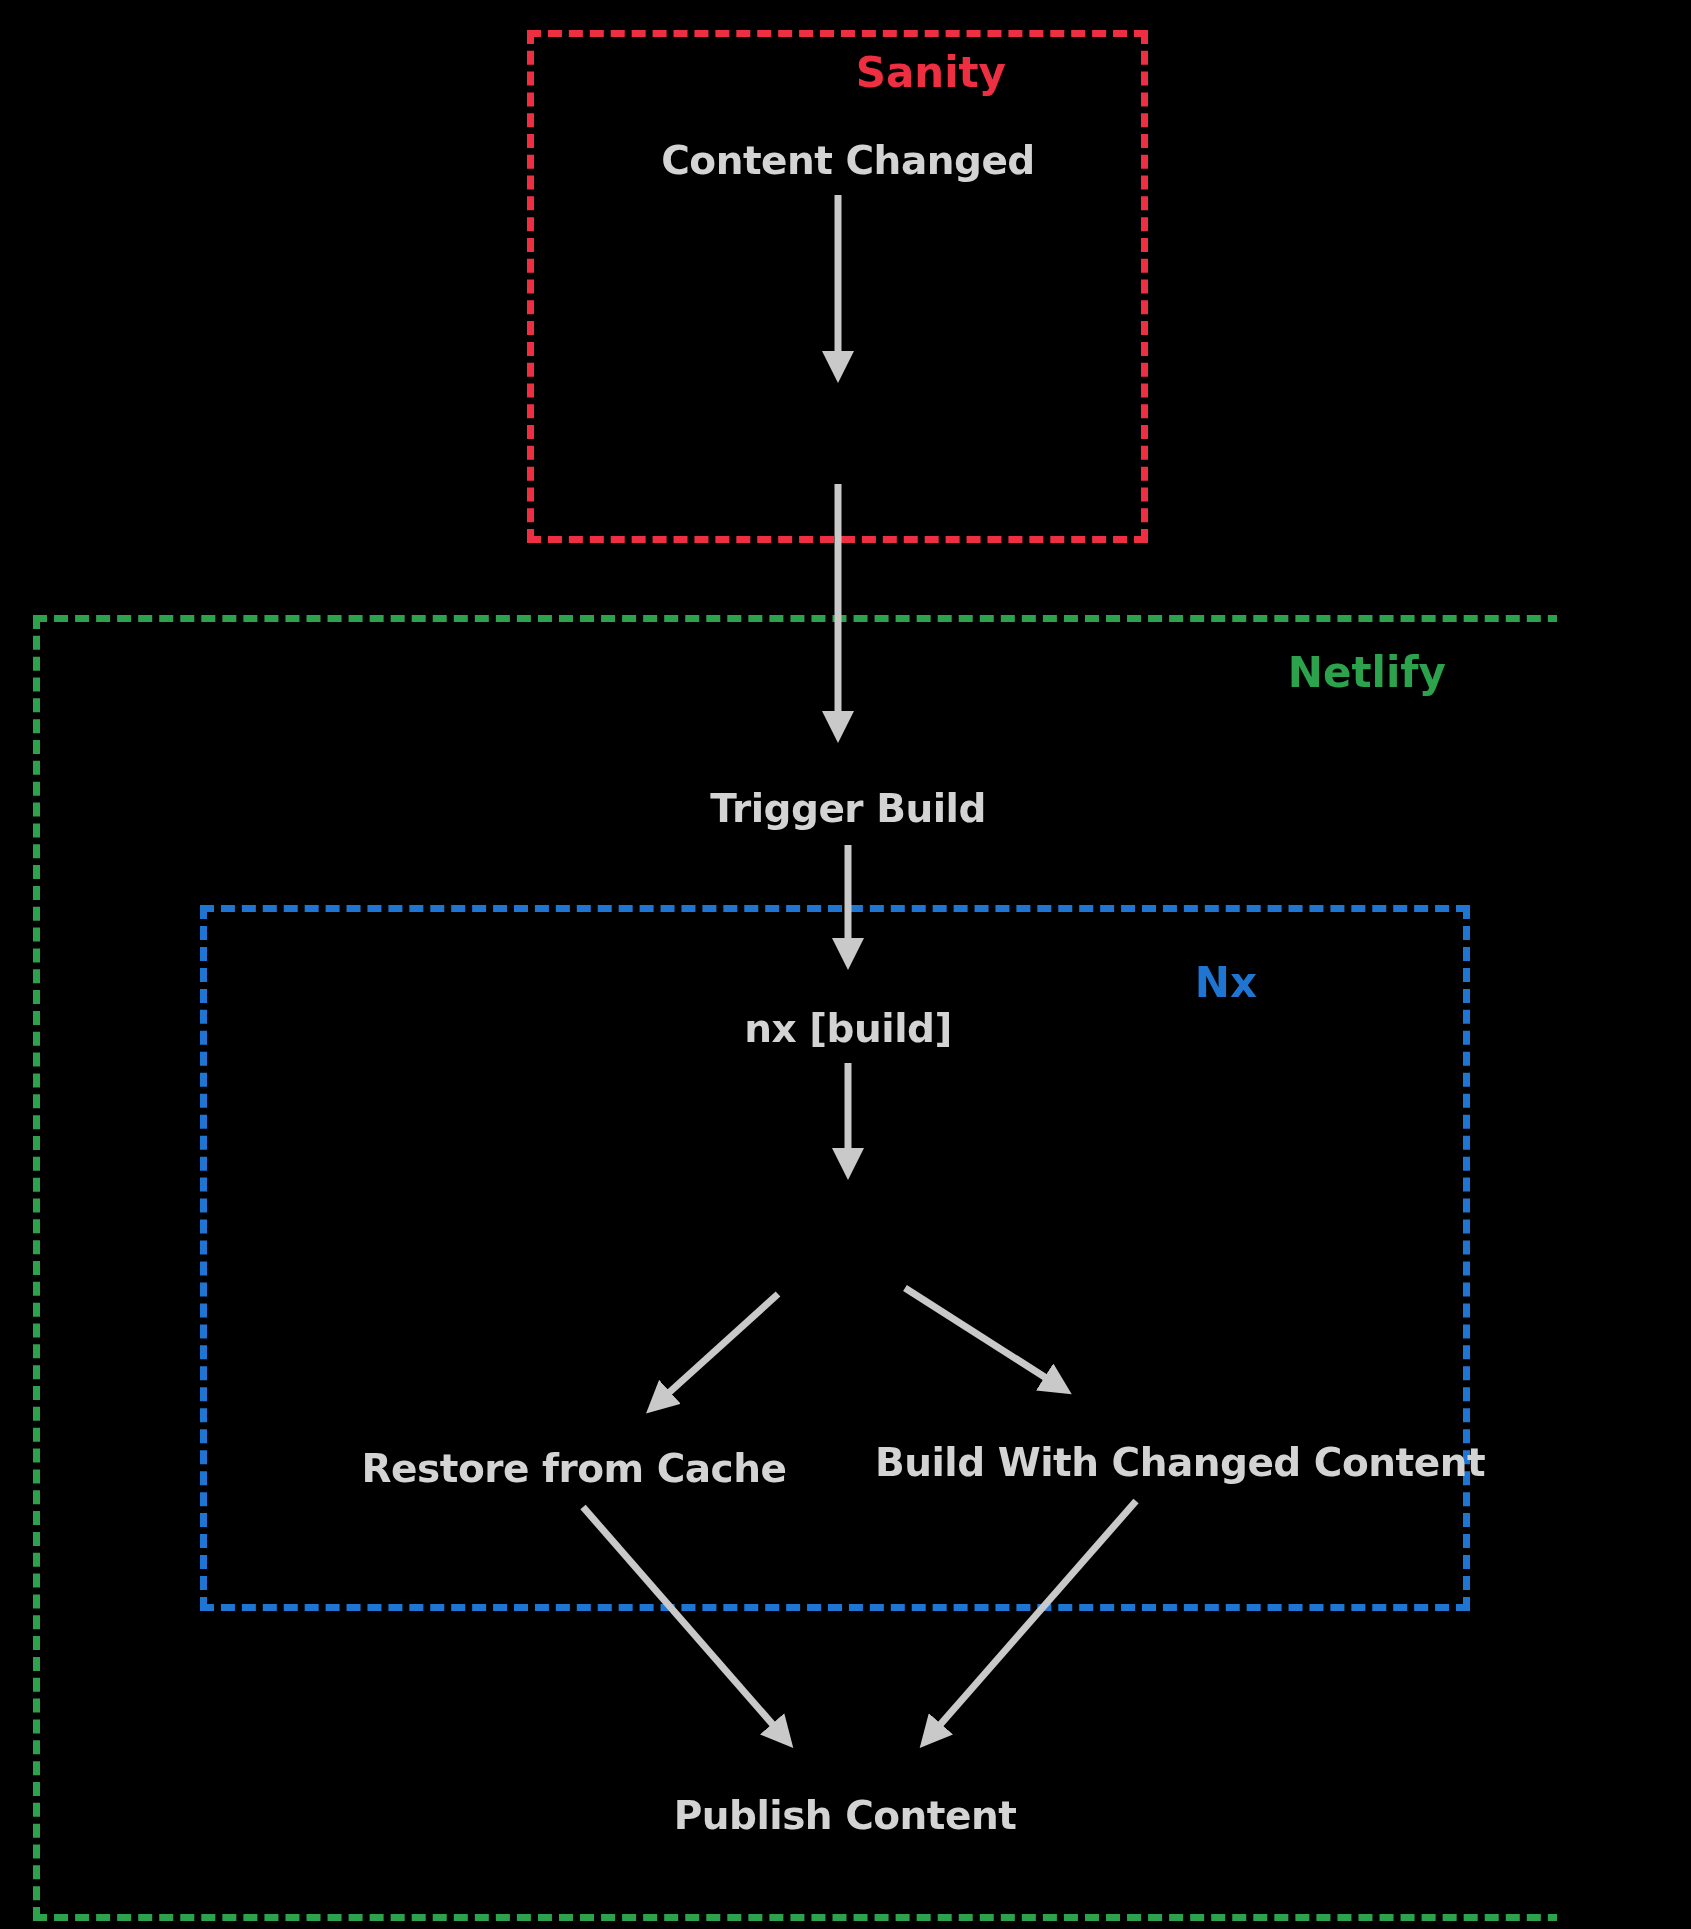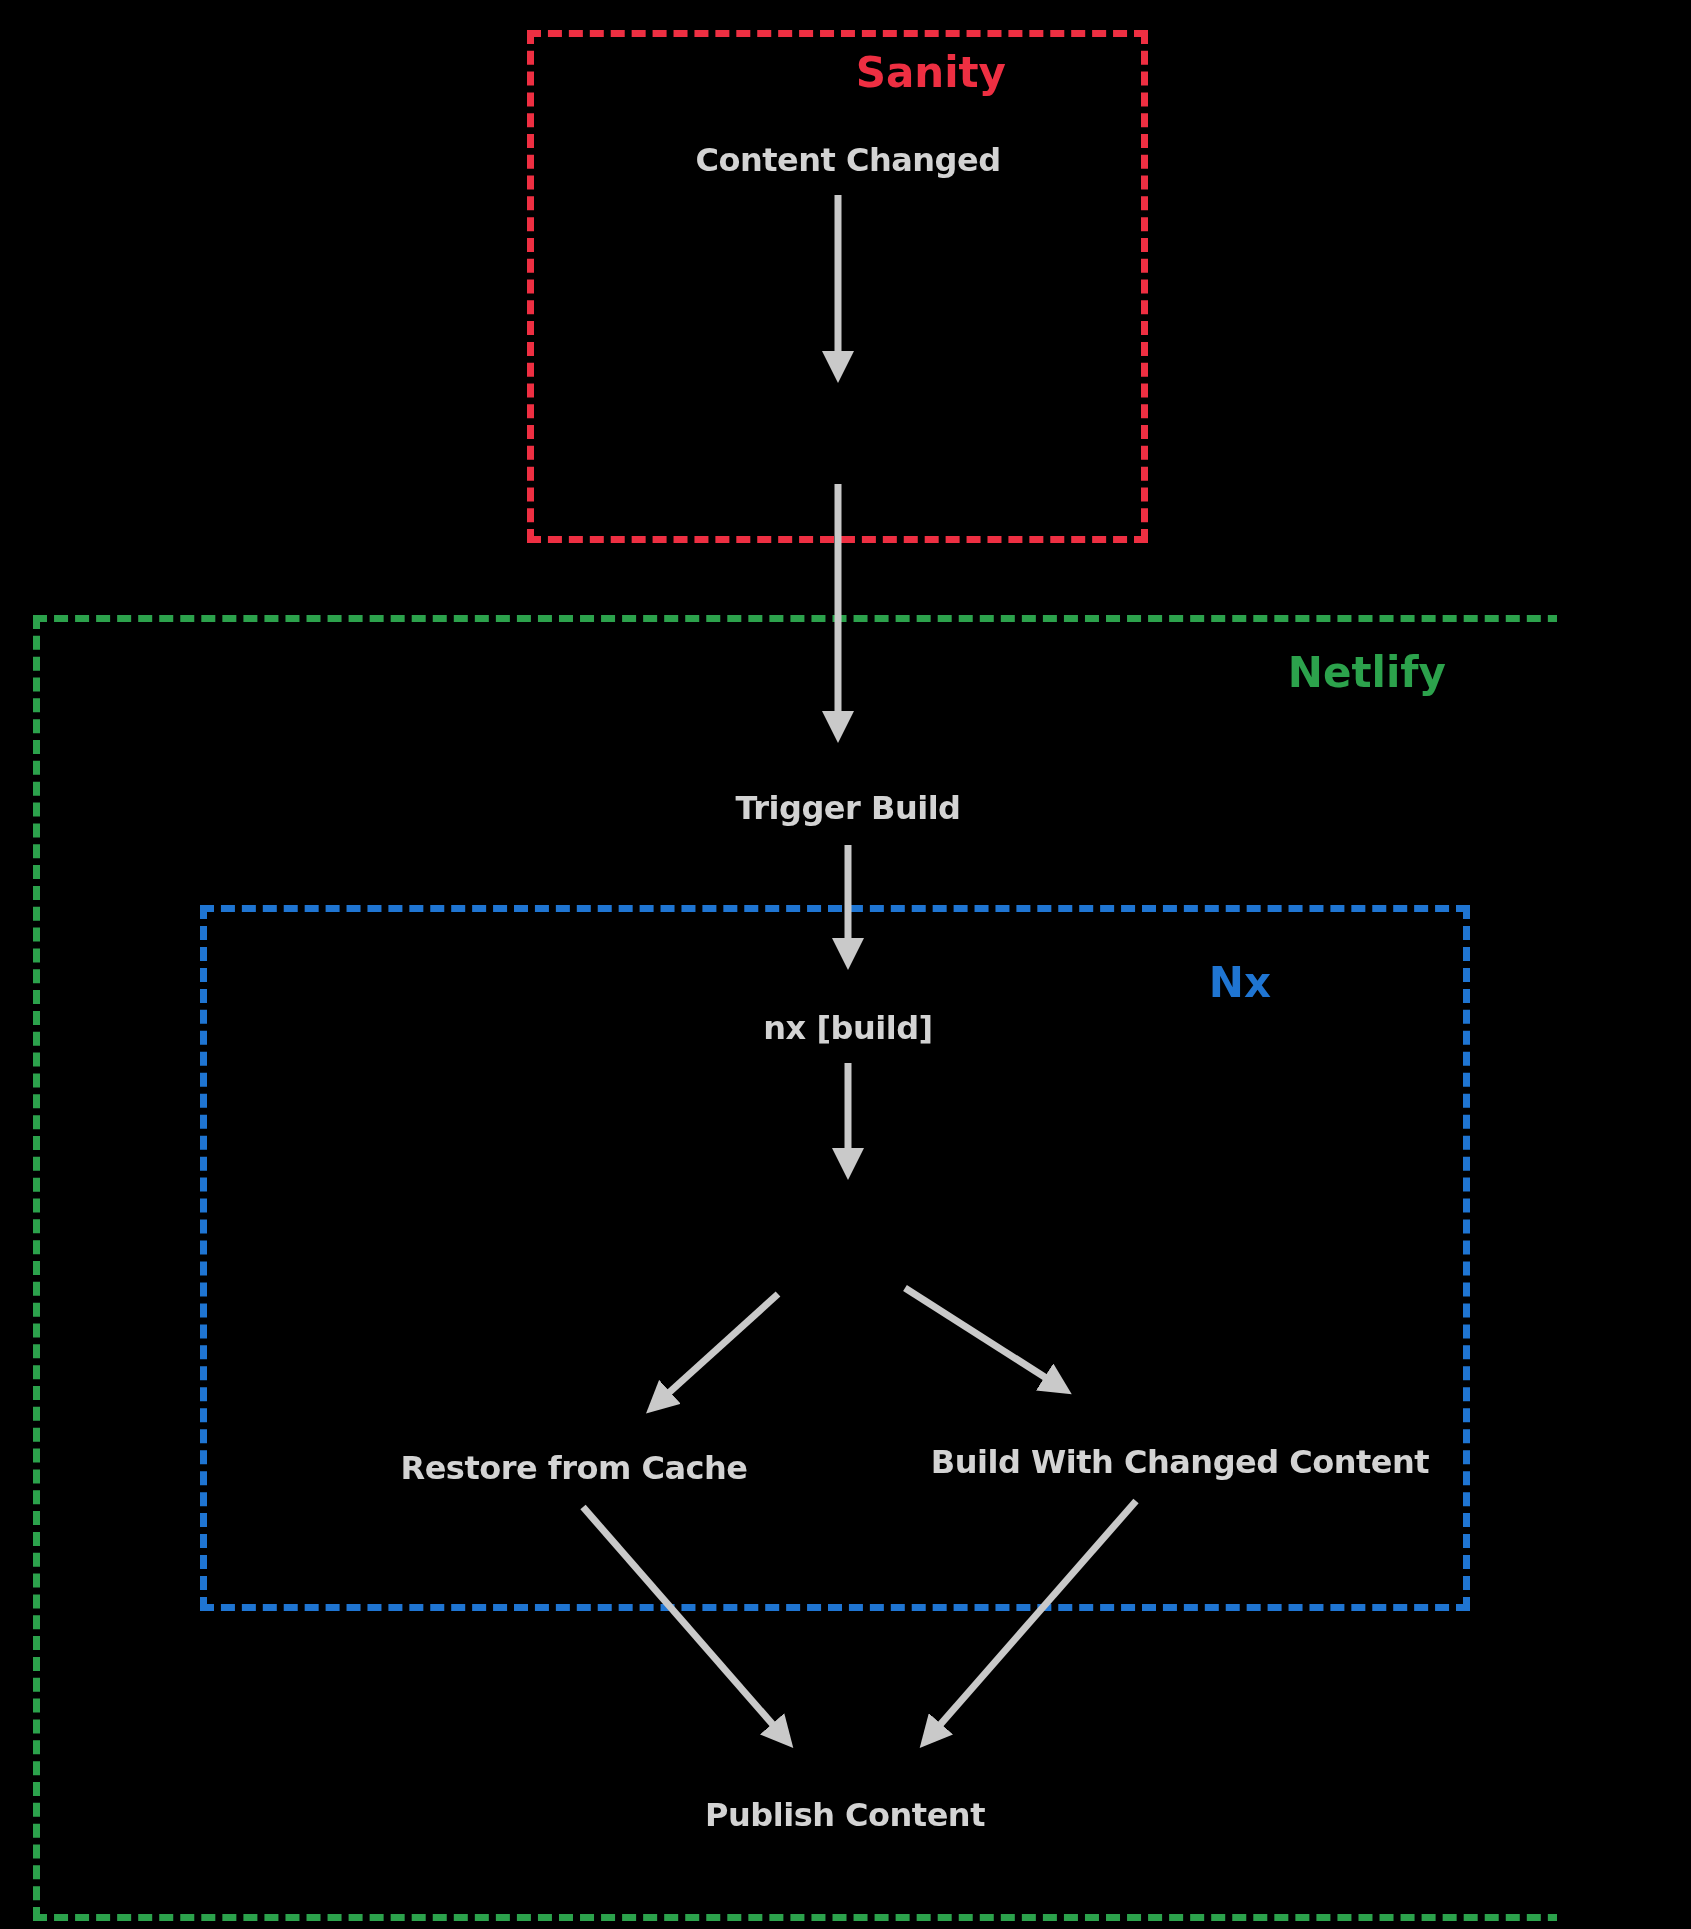--- a/index.html
+++ b/index.html
@@ -46,29 +46,29 @@
     right: 551px; 
     top: 48px;
     color: var(--sanity-color);
   }
   .group-label.netlify-label {
     right: 111px; 
     top: 648px;
     color: var(--netlify-color);
   }
   .group-label.nx-label {
-    right: 286px; 
+    right: 300px; 
     top: 958px;
     color: var(--nx-color);
   }
   .node {
     position: absolute;
     transform: translate(-50%, -50%);
     color: var(--text-color);
-    font-size: 32px;
+    font-size: 39px;
     font-weight: bold;
     white-space: nowrap;
     letter-spacing: -0.5px;
     text-align: center;
   }
   .node.n-content-changed   { left: 848px;  top: 160px;  }
   .node.n-send-webhook      { left: 838px;  top: 452px;  }
   .node.n-trigger-build     { left: 848px;  top: 808px;  }
   .node.n-nx-build          { left: 848px;  top: 1028px; }
   .node.n-did-change        { left: 838px;  top: 1232px; }

